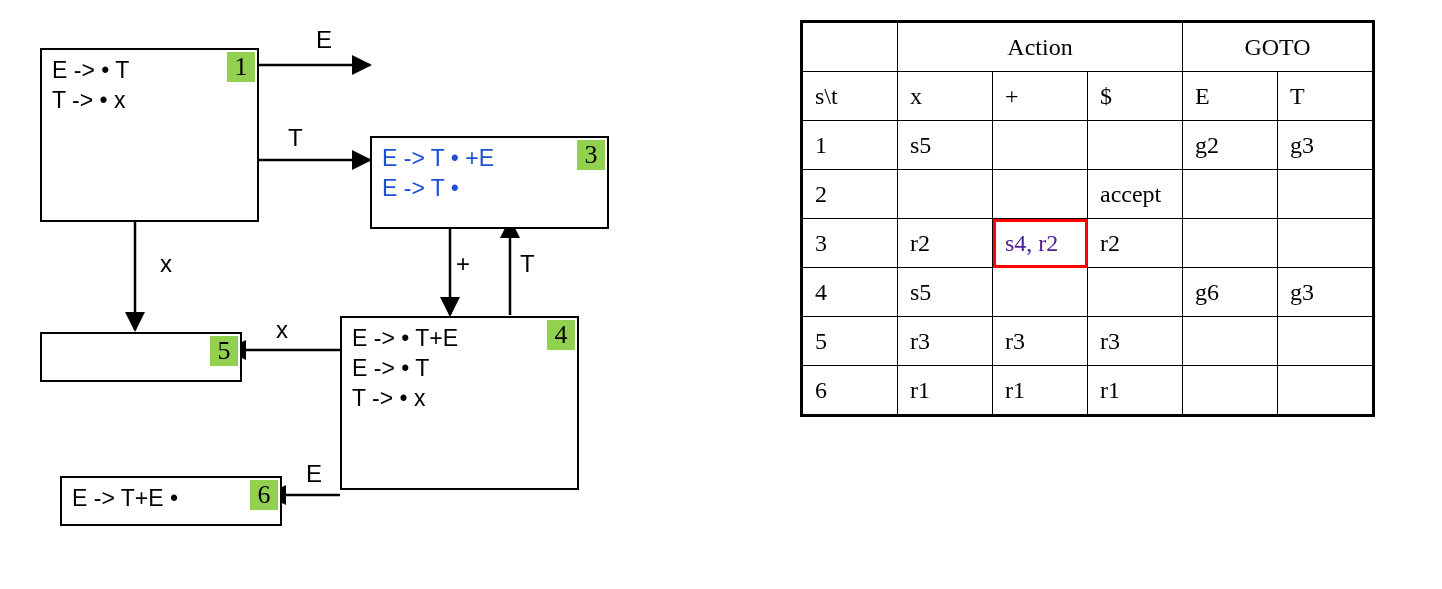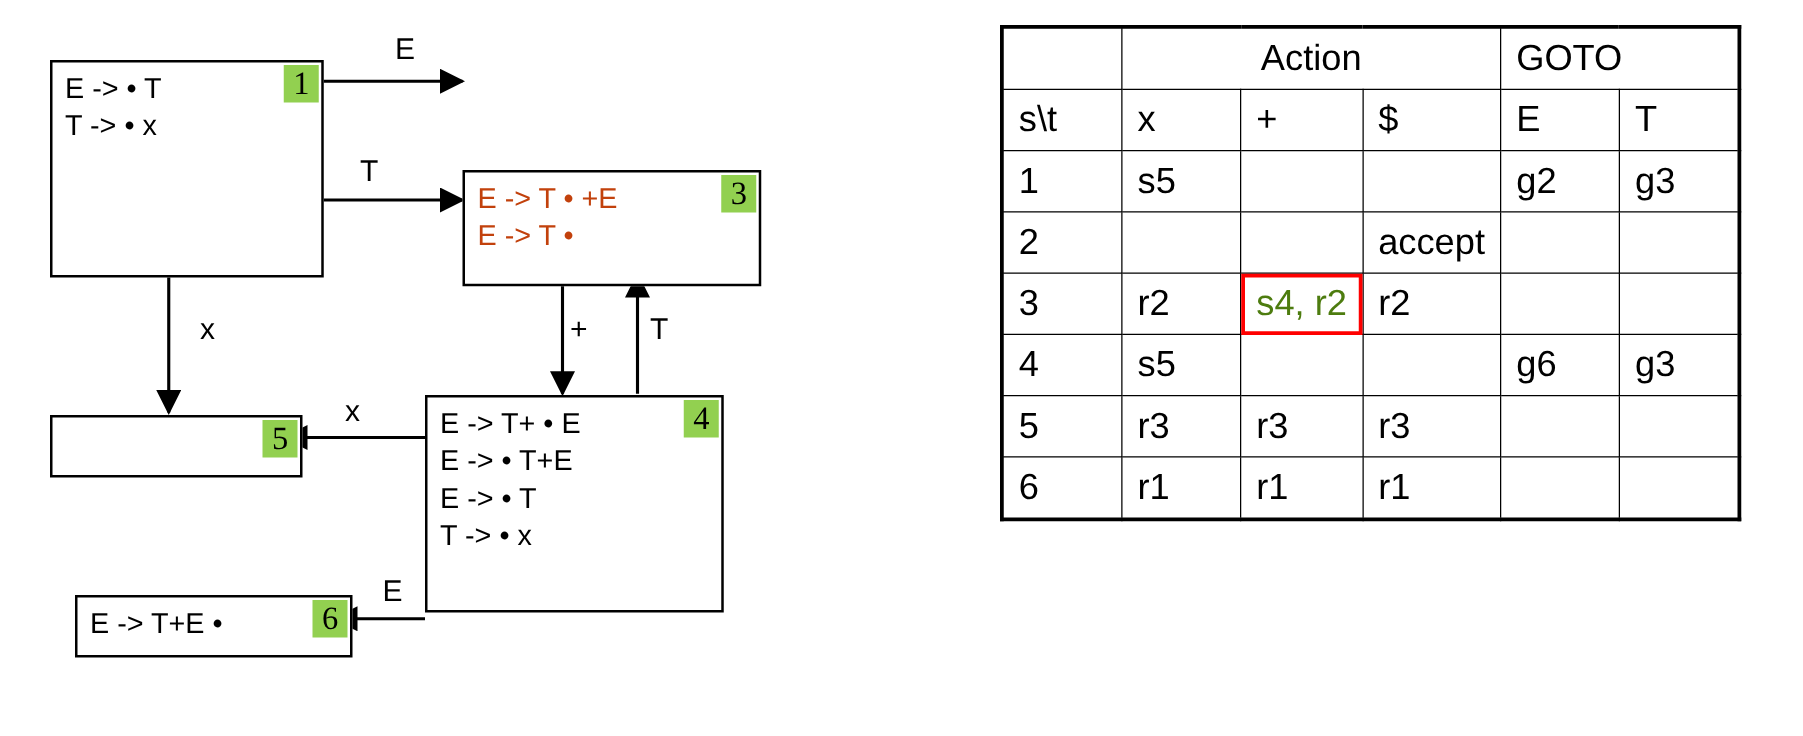--- a/index.html
+++ b/index.html
@@ -53,41 +53,41 @@
     position: absolute;
     left: 0; top: 0;
     width: 660px;
     height: 560px;
     overflow: visible;
     pointer-events: none;
   }
   
   table.ptable {
     border-collapse: collapse;
-    font-family: Liberation Sans, sans-serif;
-    font-size: 29px;
+    font-family: Liberation Serif, serif;
+    font-size: 24px;
   }
   table.ptable th, table.ptable td {
     border: 1.5px solid #000;
     padding: 4px 12px;
     min-width: 70px;
     height: 40px;
     text-align: left;
     font-weight: normal;
     vertical-align: middle;
   }
   table.ptable {
     border: 3px solid #000;
   }
   .conflict {
-    color: #4d7c0f;
+    color: #4c1d95;
     outline: 3px solid #ff0000;
     outline-offset: -3px;
   }
-  .red-items .row { color: #c2410c; }
+  .red-items .row { color: #1d4ed8; }
 </style>
 </head>
 <body>
 
 <div class="page">
 
   <div class="diagram">
 
     <svg class="edges">
       <defs>
@@ -126,21 +126,20 @@
     </div>
 
 
     <div class="state red-items" style="left:350px; top:116px; width:215px; height:77px;">
       <div class="row">E -&gt; T • +E</div>
       <div class="row">E -&gt; T •</div>
       <div class="badge">3</div>
     </div>
 
     <div class="state" style="left:320px; top:296px; width:215px; height:158px;">
-      <div class="row">E -&gt; T+ • E</div>
       <div class="row">E -&gt; • T+E</div>
       <div class="row">E -&gt; • T</div>
       <div class="row">T -&gt; • x</div>
       <div class="badge">4</div>
     </div>
 
     <div class="state" style="left:20px; top:312px; width:178px; height:34px;">
       <div class="badge">5</div>
     </div>
 
@@ -149,21 +148,21 @@
       <div class="badge">6</div>
     </div>
 
   </div>
 
   <table class="ptable">
     <tbody>
         <tr>
       <th></th>
       <th colspan="3" style="text-align:center;">Action</th>
-      <th colspan="2" style="text-align:left;">GOTO</th>
+      <th colspan="2" style="text-align:center;">GOTO</th>
     </tr>
     <tr>
       <th>s\t</th>
       <th>x</th>
       <th>+</th>
       <th>$</th>
       <th>E</th>
       <th>T</th>
     </tr>
     <tr>

